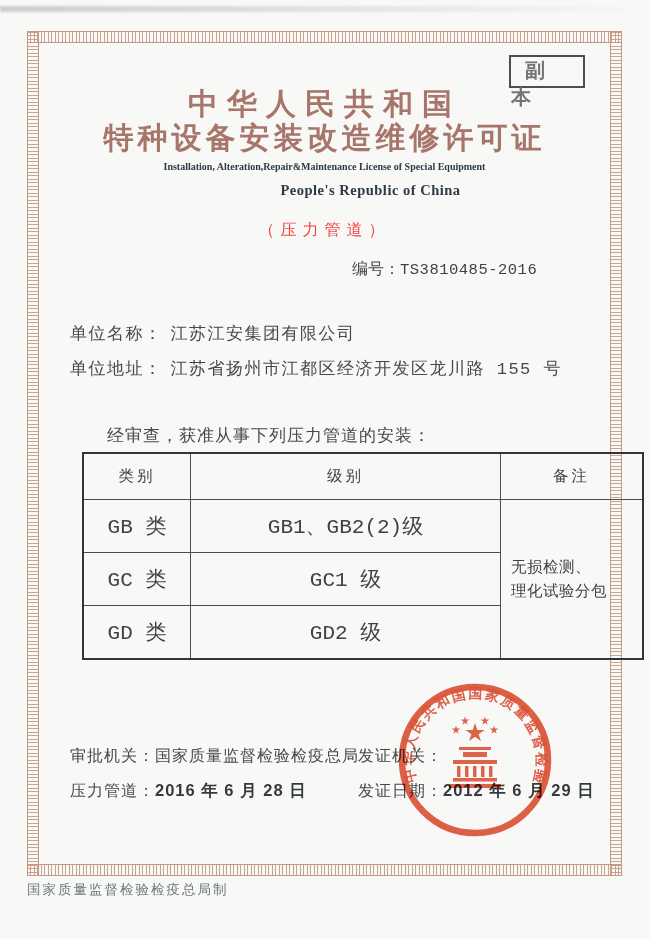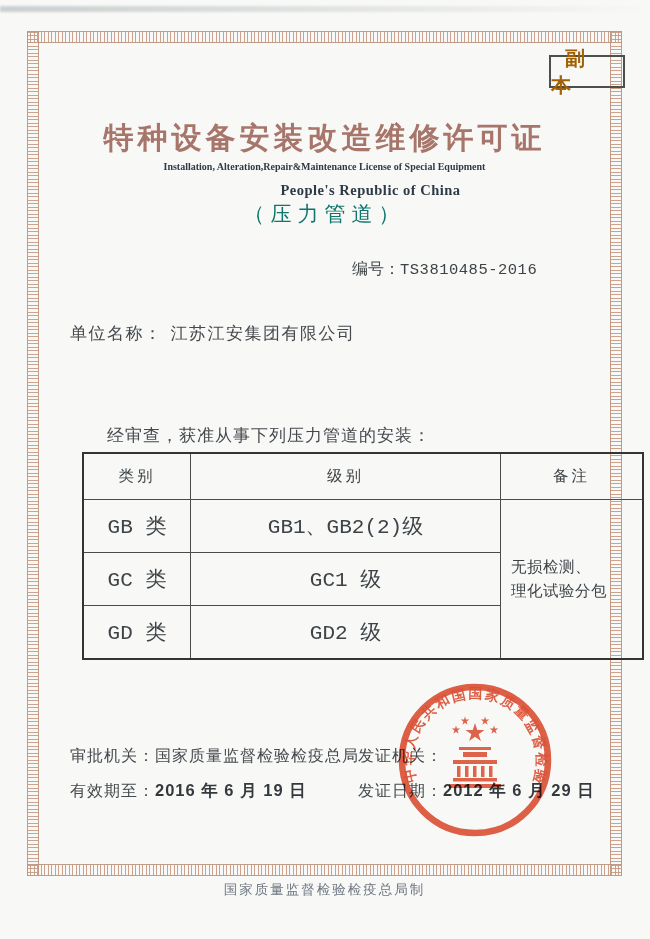--- a/index.html
+++ b/index.html
@@ -13,32 +13,32 @@
   .gk{position:absolute;opacity:.9;}
   .gk-h{left:0;width:100%;height:10px;
     border-top:1.5px solid #bd917a;border-bottom:1.5px solid #bd917a;
     background:repeating-linear-gradient(90deg,#c79a82 0 1px,rgba(0,0,0,0) 1px 3px,#c79a82 3px 4px,rgba(0,0,0,0) 4px 7px);}
   .gk-v{top:0;height:100%;width:10px;
     border-left:1.5px solid #bd917a;border-right:1.5px solid #bd917a;
     background:repeating-linear-gradient(0deg,#c79a82 0 1px,rgba(0,0,0,0) 1px 3px,#c79a82 3px 4px,rgba(0,0,0,0) 4px 7px);}
   .gk-top{top:0;} .gk-bottom{bottom:0;} .gk-left{left:0;} .gk-right{right:0;}
   
   .stamp{position:absolute;left:509px;top:55px;width:72px;height:29px;border:2.5px solid #49504e;
-    display:flex;align-items:center;justify-content:center;
-    font-family:"Liberation Sans",sans-serif;font-weight:bold;font-size:20px;color:#a16207;
-    letter-spacing:14px;text-indent:14px;margin-left:40px;}
+    display:flex;justify-content:center;
+    font-family:"Liberation Sans",sans-serif;font-weight:bold;font-size:20px;color:#737373;
+    letter-spacing:14px;text-indent:14px;}
   
   .cwrap{position:absolute;left:27px;width:595px;text-align:center;}
   .title-cn1{top:84px;font-family:"Liberation Sans",sans-serif;font-weight:bold;font-size:30px;
     color:#a7756a;letter-spacing:9px;}
   .title-cn2{top:118px;font-family:"Liberation Sans",sans-serif;font-weight:bold;font-size:30px;
     color:#a7756a;letter-spacing:4px;}
   .title-en1{top:161px;font-family:"Liberation Serif",serif;font-weight:bold;font-size:10px;color:#2d3a46;}
   .title-en2{top:182px;font-family:"Liberation Serif",serif;font-weight:bold;font-size:14.5px;color:#2d3a46;letter-spacing:.5px;padding-left:46px;}
-  .scope{top:200px;font-size:21px;color:#0f766e;letter-spacing:6px;font-weight:500;}
+  .scope{top:220px;font-size:16px;color:#ef4444;letter-spacing:6px;font-weight:500;}
   .license-line{position:absolute;left:352px;top:259px;font-size:16px;color:#41464a;}
   .license-line .num{font-family:"Liberation Mono",monospace;font-size:15.5px;letter-spacing:.5px;color:#3c4246;margin-top:32px;}
   
   .info-line{position:absolute;left:70px;font-size:17px;color:#45494d;letter-spacing:1.5px;font-family:Liberation Mono, monospace;}
   .info-name{top:322px;} .info-addr{top:357px;}
   .info-line .val{margin-left:8px;}
   .intro{position:absolute;left:107px;top:424px;font-size:17px;color:#45494d;letter-spacing:1px;}
   
   .tbl-wrap{position:absolute;left:82px;top:452px;width:484px;}
   table.lic{border-collapse:collapse;width:100%;table-layout:fixed;}
@@ -54,52 +54,56 @@
   .iss{position:absolute;font-size:16px;color:#45494d;letter-spacing:1px;white-space:nowrap;}
   .iss .dval{font-family:"Liberation Sans",sans-serif;font-weight:bold;font-size:16.5px;color:#34393d;letter-spacing:1px;}
   .iss-approval{left:70px;top:746px;}
   .iss-issuer{left:358px;top:746px;}
   .iss-valid{left:70px;top:780px;}
   .iss-date{left:358px;top:780px;}
   
   .seal{position:absolute;left:395px;top:680px;width:160px;height:160px;
     mix-blend-mode:multiply;opacity:.95;}
   
-  .footer{position:absolute;left:27px;top:881px;width:595px;text-align:center;
+  .footer{position:absolute;left:27px;top:881px;width:595px;text-align:left;
     font-size:13.5px;color:#6d7681;letter-spacing:2px;}
 </style>
 </head>
 <body>
 
 <div class="page">
 
   <div class="scan-streak"></div>
 
   <div class="frame">
     <div class="gk gk-h gk-top"></div>
     <div class="gk gk-h gk-bottom"></div>
     <div class="gk gk-v gk-left"></div>
     <div class="gk gk-v gk-right"></div>
   </div>
 
   <div class="stamp">
     <span>副 本</span>
   </div>
 
+  <div class="cwrap title-cn1">中华人民共和国</div>
   <div class="cwrap title-cn2">特种设备安装改造维修许可证</div>
   <div class="cwrap title-en1">Installation, Alteration,Repair&amp;Maintenance License of Special Equipment</div>
   <div class="cwrap title-en2">People's Republic of China</div>
   <div class="cwrap scope">（压力管道）</div>
 
   <div class="license-line">
     <span>编号：</span><span class="num">TS3810485-2016</span>
   </div>
 
   <div class="info-line info-name">
     <span>单位名称：</span><span class="val">江苏江安集团有限公司</span>
+  </div>
+  <div class="info-line info-addr">
+    <span>单位地址：</span><span class="val">江苏省扬州市江都区经济开发区龙川路 155 号</span>
   </div>
 
   <div class="intro">经审查，获准从事下列压力管道的安装：</div>
 
   <div class="tbl-wrap">
     <table class="lic">
       <tbody>
           <tr class="hdr">
         <th class="c-cat">类别</th>
         <th class="c-lvl">级别</th>
@@ -125,21 +129,21 @@
       </table>
   </div>
 
   <div class="iss iss-approval">
     <span>审批机关：</span><span>国家质量监督检验检疫总局</span>
   </div>
   <div class="iss iss-issuer">
     <span>发证机关：</span>
   </div>
   <div class="iss iss-valid">
-    <span>有效期至：</span><span class="dval">2016 年 6 月 19 日</span>
+    <span>压力管道：</span><span class="dval">2016 年 6 月 28 日</span>
   </div>
   <div class="iss iss-date">
     <span>发证日期：</span><span class="dval">2012 年 6 月 29 日</span>
   </div>
 
   <svg class="seal" viewBox="0 0 160 160">
     <defs>
       <path id="star" d="M0,-1 L0.588,0.809 L-0.951,-0.309 L0.951,-0.309 L-0.588,0.809 Z"></path>
       <path id="sealArc" d="M 21.7 101.2 A 62 62 0 1 1 138.3 101.2" fill="none"></path>
     </defs>

